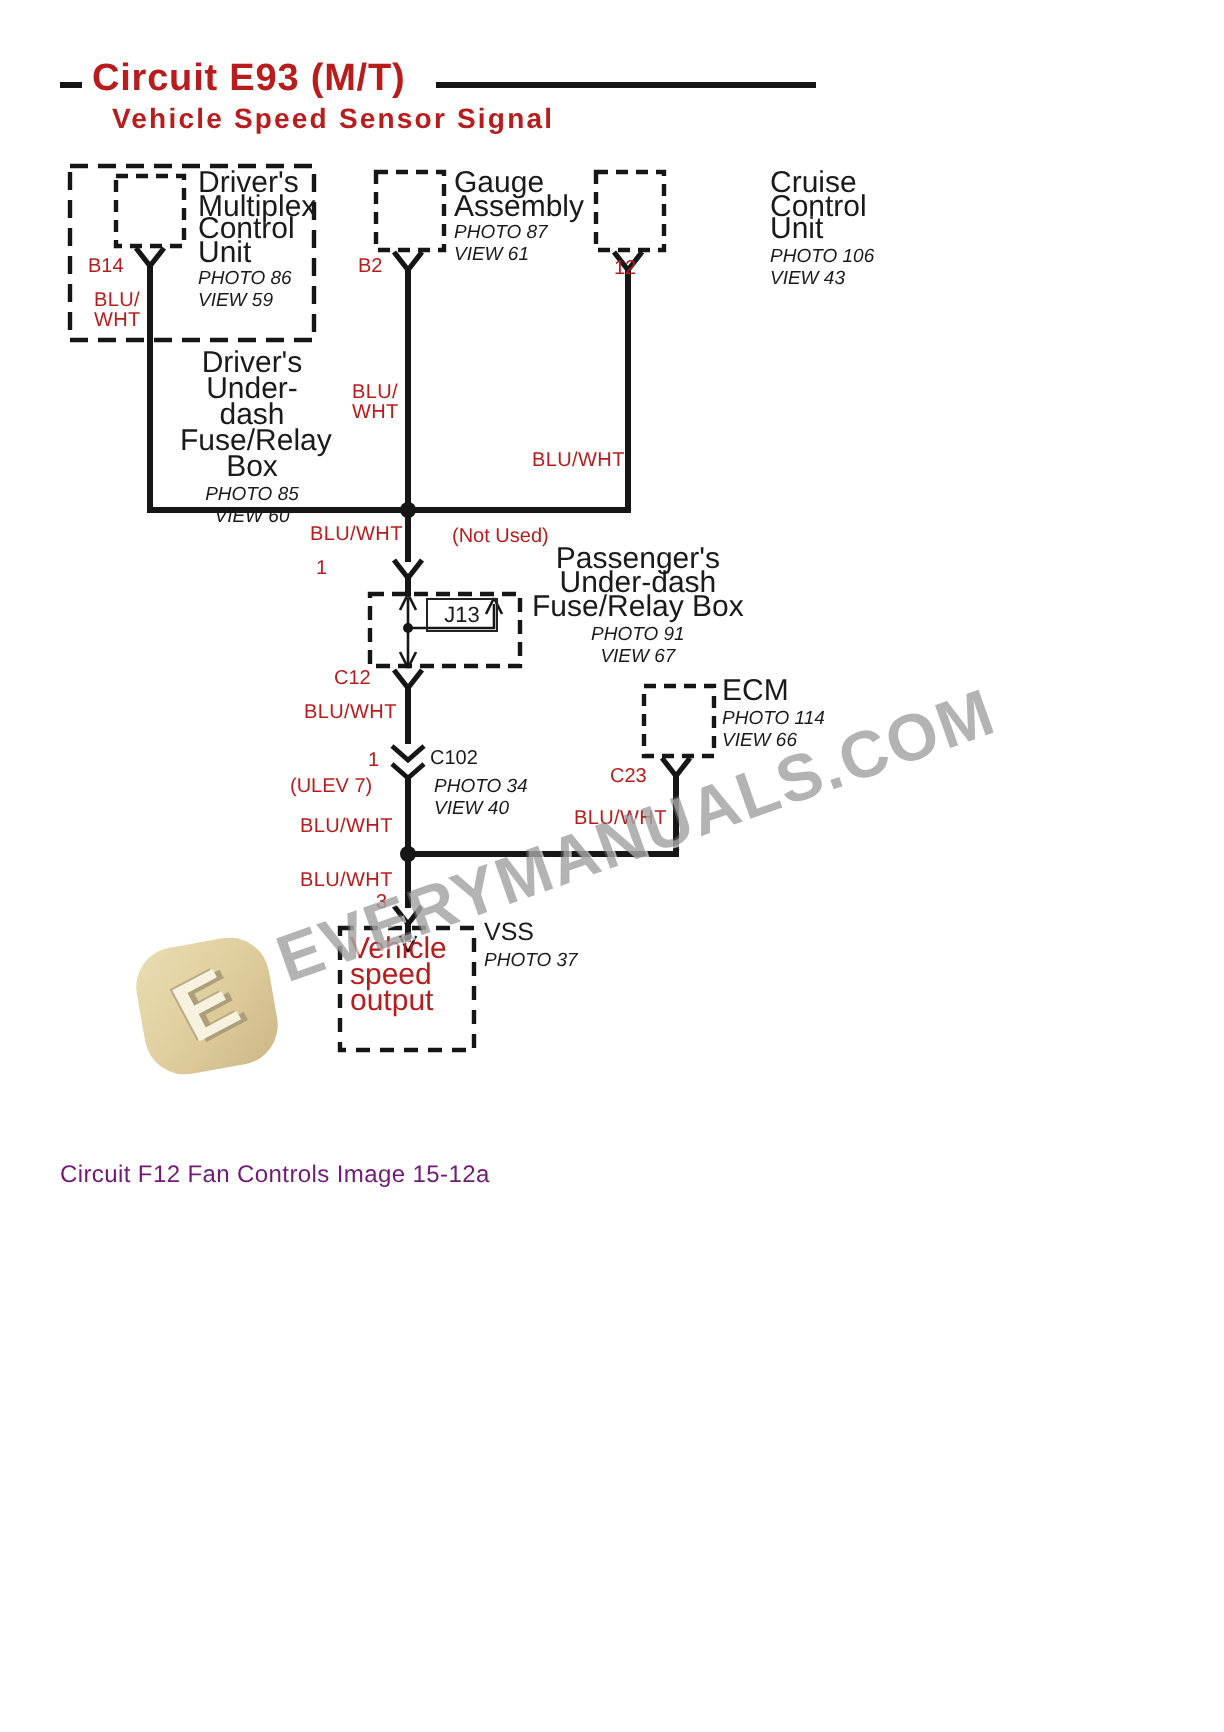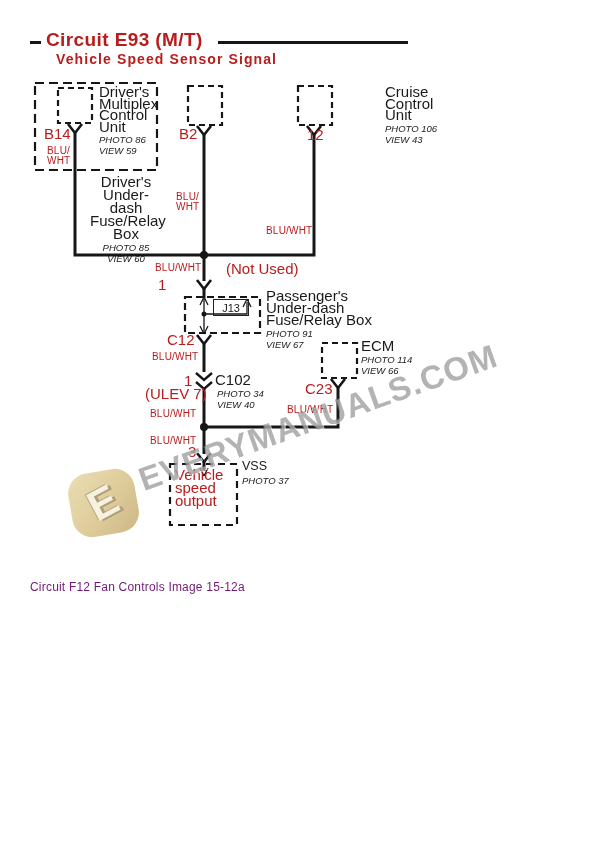--- a/index.html
+++ b/index.html
@@ -8,21 +8,21 @@
     font-family:"Liberation Sans","DejaVu Sans",sans-serif;color:#1a1a1a;
   }
   .abs{position:absolute;}
   .lbl{position:absolute;white-space:pre-line;line-height:1.05;color:#b91c1c;}
   .title{font-size:19px;font-weight:bold;letter-spacing:.4px;white-space:nowrap;}
   .subtitle{font-size:14px;font-weight:bold;letter-spacing:1.1px;white-space:nowrap;}
   .rule{position:absolute;background:#161616;}
   .name{font-size:15px;line-height:11.5px;white-space:pre-line;}
   .pv{font-size:9.5px;font-style:italic;line-height:10px;white-space:nowrap;margin-top:3px;}
   .pv2{font-size:9.5px;font-style:italic;line-height:10px;white-space:nowrap;margin-top:1px;}
-  .conn{font-size:15px;line-height:12px;white-space:nowrap;}
+  .conn{font-size:10px;line-height:12px;white-space:nowrap;}
   .wirelbl{font-size:10px;letter-spacing:.2px;line-height:10px;white-space:pre-line;}
   .block{position:absolute;}
   .j13box{
     position:absolute;left:213px;top:299px;width:34px;height:15px;
     border:1.5px solid #222;display:flex;align-items:center;justify-content:center;
     font-size:11px;background:transparent;
   }
   .caption{font-size:12px;color:#701a75;letter-spacing:.2px;white-space:nowrap;}
   .watermark-text{
     position:absolute;left:140px;top:462px;transform:rotate(-19.5deg);transform-origin:0 50%;
@@ -108,20 +108,26 @@
 Multiplex
 Control
 Unit</div>
     <div class="pv">PHOTO 86</div>
     <div class="pv2">VIEW 59</div>
   </div>
   <div class="lbl conn" style="left:44px;top:128px;">B14</div>
   <div class="lbl wirelbl" style="left:47px;top:146px;">BLU/
 WHT</div>
 
+  <div class="block" style="left:227px;top:86px;">
+    <div class="name">Gauge
+Assembly</div>
+    <div class="pv">PHOTO 87</div>
+    <div class="pv2">VIEW 61</div>
+  </div>
   <div class="lbl conn" style="left:179px;top:128px;">B2</div>
   <div class="lbl wirelbl" style="left:176px;top:192px;">BLU/
 WHT</div>
 
   <div class="block" style="left:337px;top:86px;margin-left:48px;">
     <div class="name">Cruise
 Control
 Unit</div>
     <div class="pv">PHOTO 106</div>
     <div class="pv2">VIEW 43</div>
@@ -137,21 +143,21 @@
     <div class="pv">PHOTO 85</div>
     <div class="pv2">VIEW 60</div>
   </div>
 
   <div class="lbl wirelbl" style="left:155px;top:263px;">BLU/WHT</div>
   <div class="lbl conn" style="left:226px;top:262px;line-height:13px;">(Not
 Used)</div>
   <div class="lbl conn" style="left:158px;top:279px;">1</div>
 
   <div class="j13box">J13</div>
-  <div class="block" style="left:266px;top:290px;">
+  <div class="block" style="left:266px;top:274px;text-align:center;">
     <div class="name" style="line-height:12px;">Passenger's
 Under-dash
 Fuse/Relay Box</div>
     <div class="pv">PHOTO 91</div>
     <div class="pv2">VIEW 67</div>
   </div>
   <div class="lbl conn" style="left:167px;top:334px;">C12</div>
   <div class="lbl wirelbl" style="left:152px;top:352px;">BLU/WHT</div>
 
   <div class="block" style="left:361px;top:340px;">

